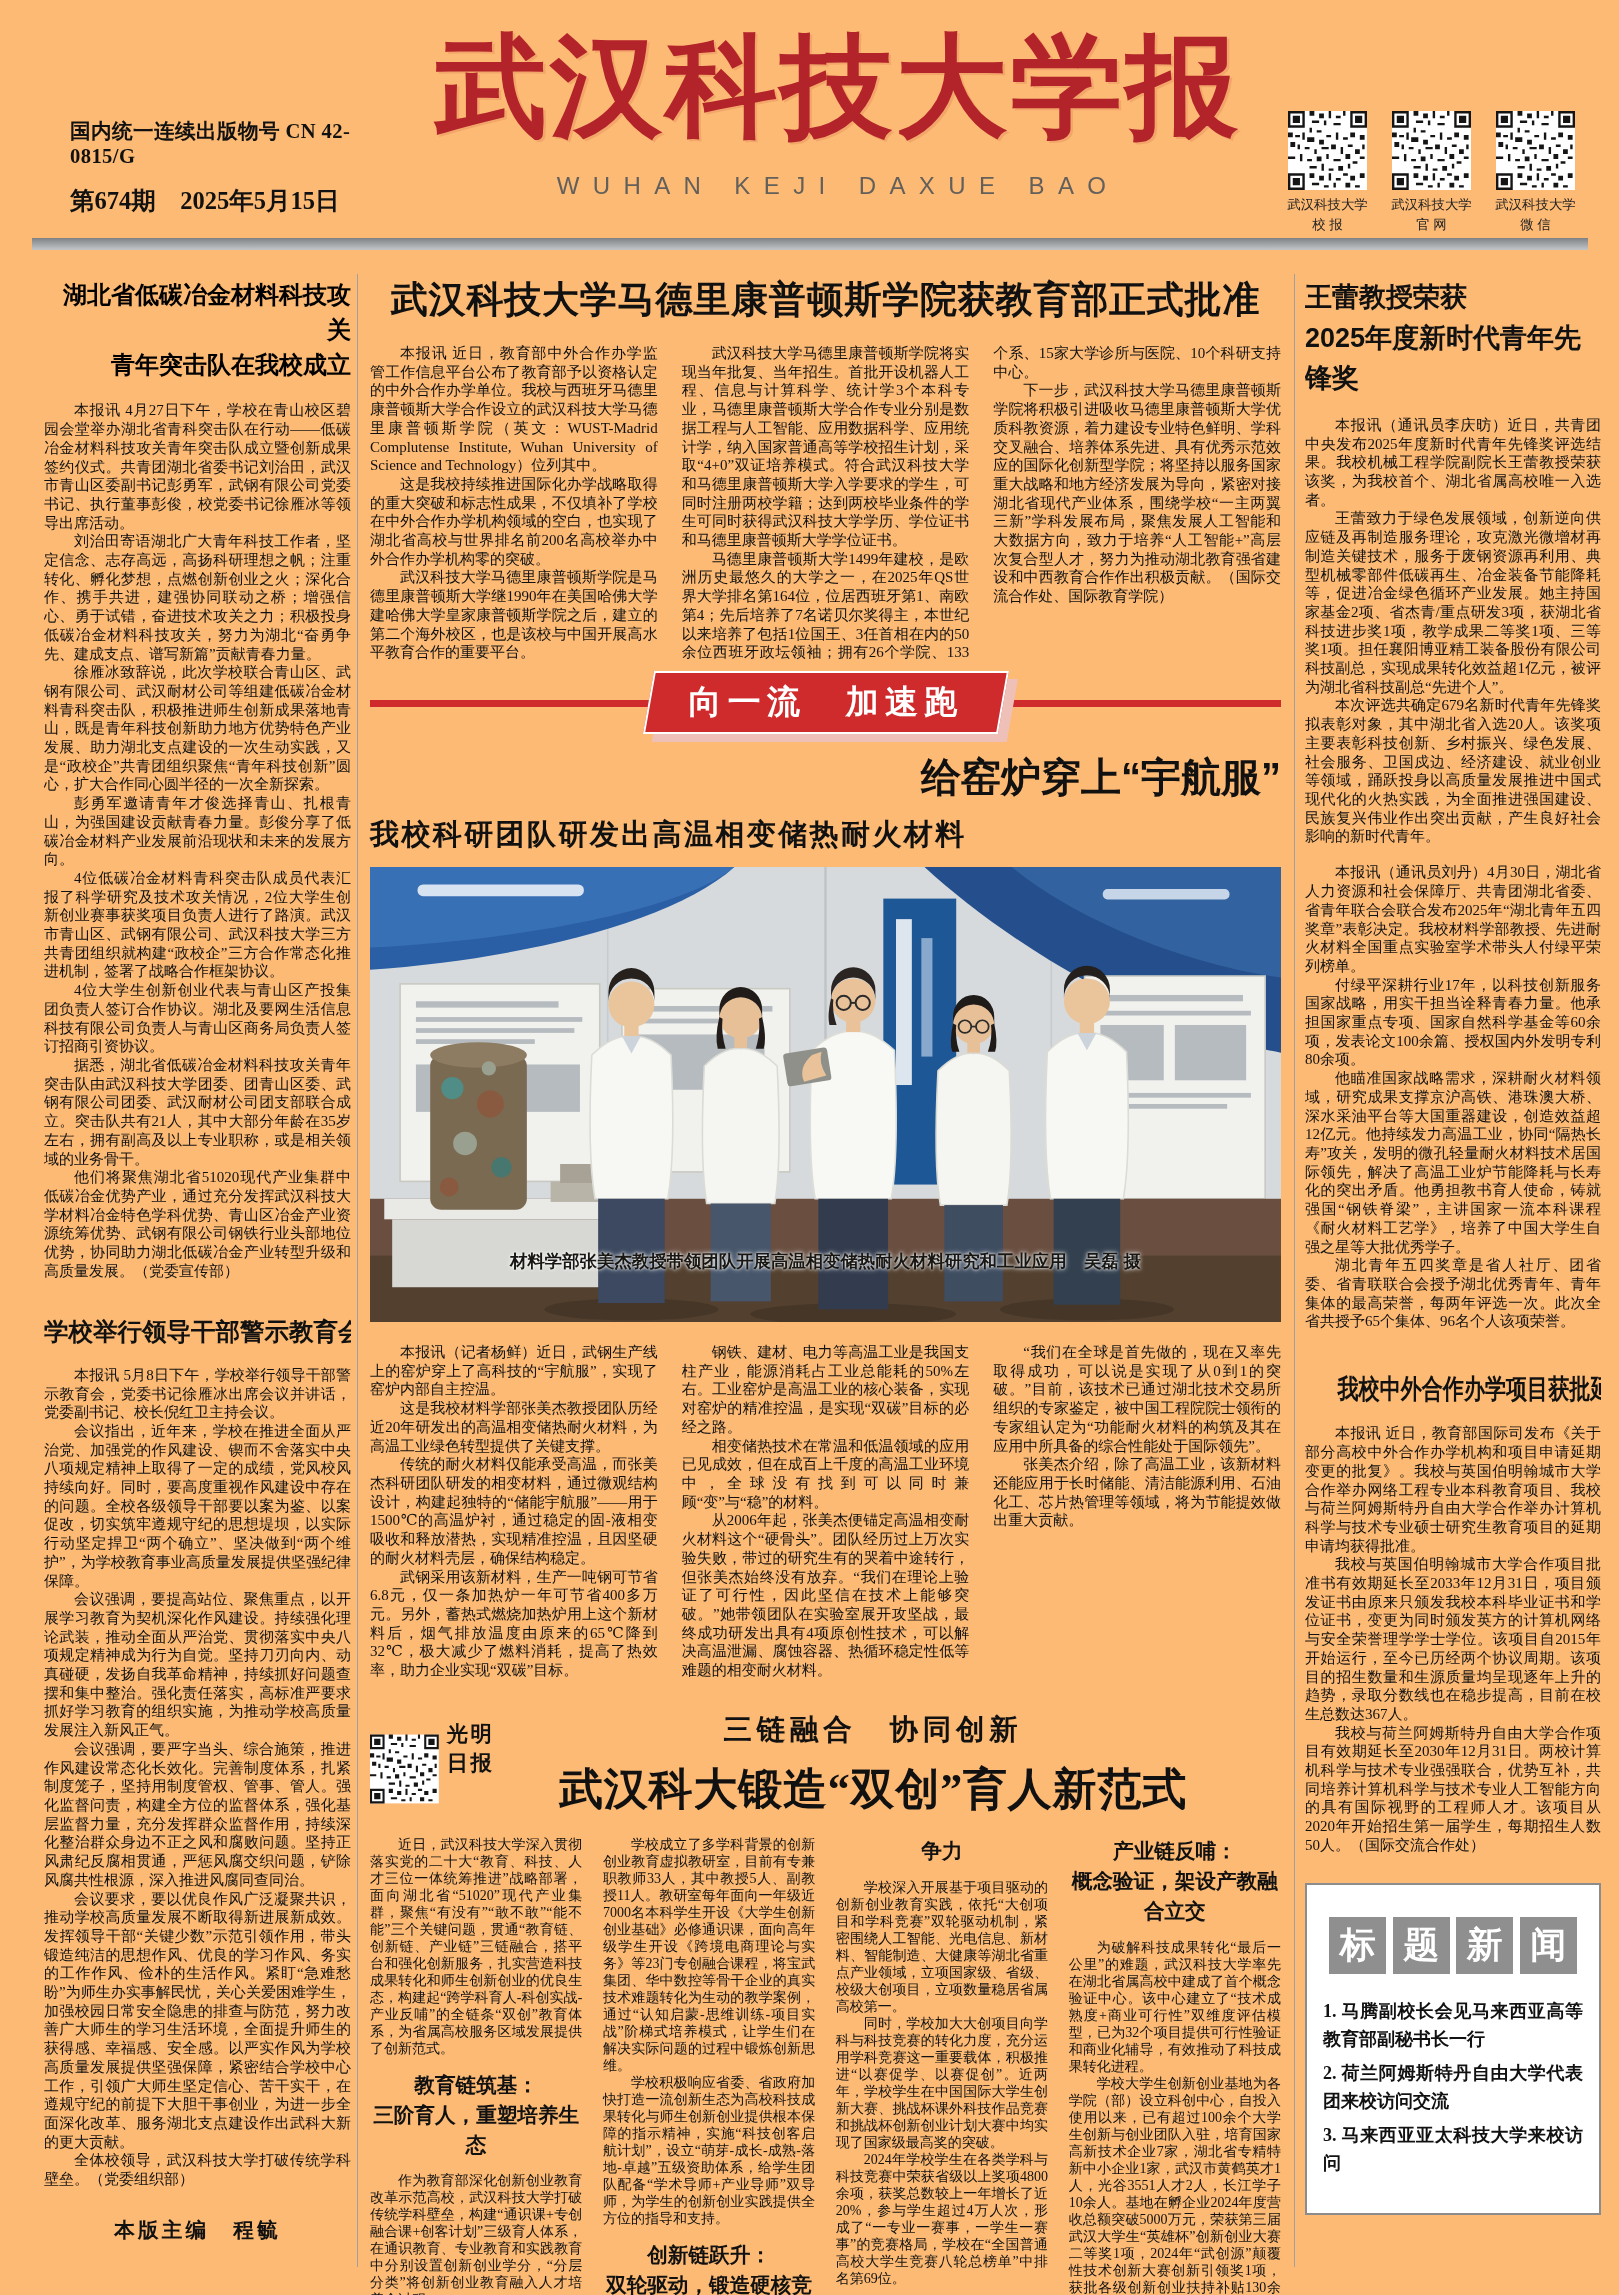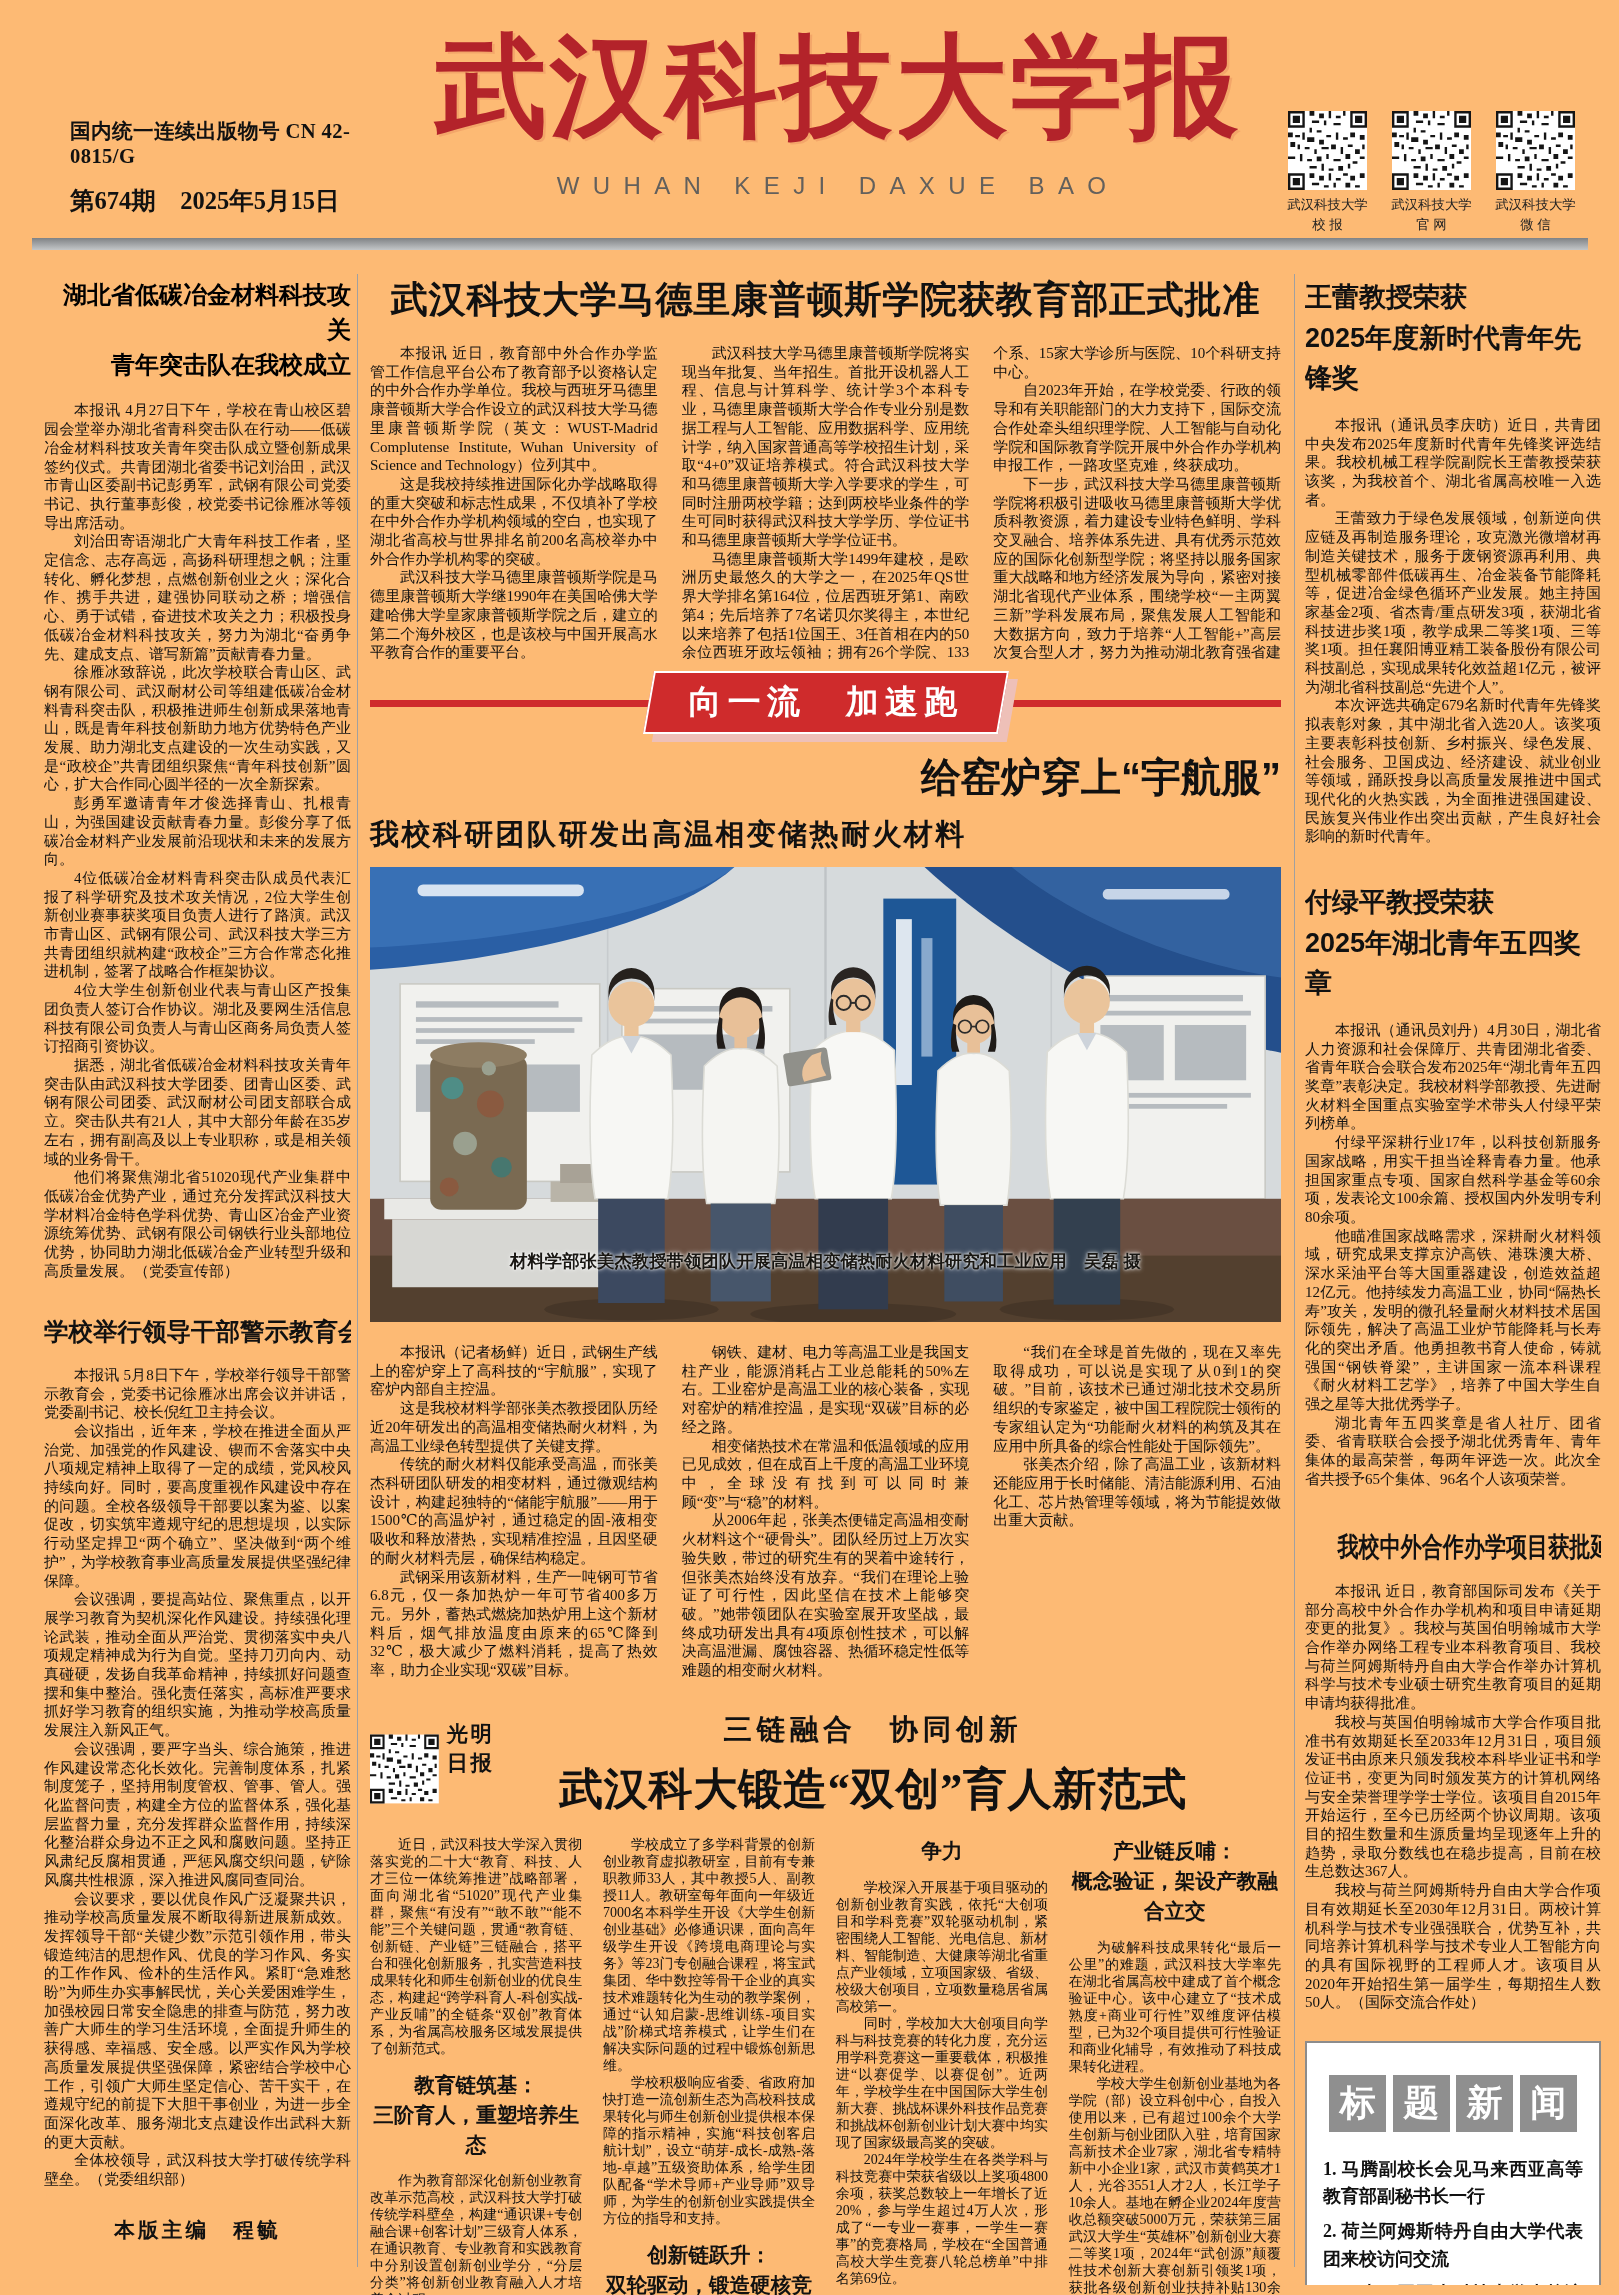--- a/index.html
+++ b/index.html
@@ -159,21 +159,20 @@
   </div>
 
   <div class="centercol news">
     <div class="chl">武汉科技大学马德里康普顿斯学院获教育部正式批准</div>
     <div class="leadcols">
         <p>本报讯 近日，教育部中外合作办学监管工作信息平台公布了教育部予以资格认定的中外合作办学单位。我校与西班牙马德里康普顿斯大学合作设立的武汉科技大学马德里康普顿斯学院（英文：WUST-Madrid Complutense Institute, Wuhan University of Science and Technology）位列其中。</p>
         <p>这是我校持续推进国际化办学战略取得的重大突破和标志性成果，不仅填补了学校在中外合作办学机构领域的空白，也实现了湖北省高校与世界排名前200名高校举办中外合作办学机构零的突破。</p>
         <p>武汉科技大学马德里康普顿斯学院是马德里康普顿斯大学继1990年在美国哈佛大学建哈佛大学皇家康普顿斯学院之后，建立的第二个海外校区，也是该校与中国开展高水平教育合作的重要平台。</p>
         <p>武汉科技大学马德里康普顿斯学院将实现当年批复、当年招生。首批开设机器人工程、信息与计算科学、统计学3个本科专业，马德里康普顿斯大学合作专业分别是数据工程与人工智能、应用数据科学、应用统计学，纳入国家普通高等学校招生计划，采取“4+0”双证培养模式。符合武汉科技大学和马德里康普顿斯大学入学要求的学生，可同时注册两校学籍；达到两校毕业条件的学生可同时获得武汉科技大学学历、学位证书和马德里康普顿斯大学学位证书。</p>
         <p>马德里康普顿斯大学1499年建校，是欧洲历史最悠久的大学之一，在2025年QS世界大学排名第164位，位居西班牙第1、南欧第4；先后培养了7名诺贝尔奖得主，本世纪以来培养了包括1位国王、3任首相在内的50余位西班牙政坛领袖；拥有26个学院、133个系、15家大学诊所与医院、10个科研支持中心。</p>
-        <p>自2023年开始，在学校党委、行政的领导和有关职能部门的大力支持下，国际交流合作处牵头组织理学院、人工智能与自动化学院和国际教育学院开展中外合作办学机构申报工作，一路攻坚克难，终获成功。</p>
         <p>下一步，武汉科技大学马德里康普顿斯学院将积极引进吸收马德里康普顿斯大学优质科教资源，着力建设专业特色鲜明、学科交叉融合、培养体系先进、具有优秀示范效应的国际化创新型学院；将坚持以服务国家重大战略和地方经济发展为导向，紧密对接湖北省现代产业体系，围绕学校“一主两翼三新”学科发展布局，聚焦发展人工智能和大数据方向，致力于培养“人工智能+”高层次复合型人才，努力为推动湖北教育强省建设和中西教育合作作出积极贡献。（国际交流合作处、国际教育学院）</p>
       </div>
 
     <div class="bannerwrap">
       <div class="bannerline"></div>
       <div class="bannerbox">
         <span>向一流　加速跑</span>
       </div>
     </div>
 
@@ -347,24 +346,20 @@
     <div class="rt">
       <div>王蕾教授荣获</div>
       <div>2025年度新时代青年先锋奖</div>
     </div>
     <div class="rbody">
         <p>本报讯（通讯员李庆昉）近日，共青团中央发布2025年度新时代青年先锋奖评选结果。我校机械工程学院副院长王蕾教授荣获该奖，为我校首个、湖北省属高校唯一入选者。</p>
         <p>王蕾致力于绿色发展领域，创新逆向供应链及再制造服务理论，攻克激光微增材再制造关键技术，服务于废钢资源再利用、典型机械零部件低碳再生、冶金装备节能降耗等，促进冶金绿色循环产业发展。她主持国家基金2项、省杰青/重点研发3项，获湖北省科技进步奖1项，教学成果二等奖1项、三等奖1项。担任襄阳博亚精工装备股份有限公司科技副总，实现成果转化效益超1亿元，被评为湖北省科技副总“先进个人”。</p>
         <p>本次评选共确定679名新时代青年先锋奖拟表彰对象，其中湖北省入选20人。该奖项主要表彰科技创新、乡村振兴、绿色发展、社会服务、卫国戍边、经济建设、就业创业等领域，踊跃投身以高质量发展推进中国式现代化的火热实践，为全面推进强国建设、民族复兴伟业作出突出贡献，产生良好社会影响的新时代青年。</p>
       </div>
 
-    <div class="rt m2">
-      <div>付绿平教授荣获</div>
-      <div>2025年湖北青年五四奖章</div>
-    </div>
     <div class="rbody">
         <p>本报讯（通讯员刘丹）4月30日，湖北省人力资源和社会保障厅、共青团湖北省委、省青年联合会联合发布2025年“湖北青年五四奖章”表彰决定。我校材料学部教授、先进耐火材料全国重点实验室学术带头人付绿平荣列榜单。</p>
         <p>付绿平深耕行业17年，以科技创新服务国家战略，用实干担当诠释青春力量。他承担国家重点专项、国家自然科学基金等60余项，发表论文100余篇、授权国内外发明专利80余项。</p>
         <p>他瞄准国家战略需求，深耕耐火材料领域，研究成果支撑京沪高铁、港珠澳大桥、深水采油平台等大国重器建设，创造效益超12亿元。他持续发力高温工业，协同“隔热长寿”攻关，发明的微孔轻量耐火材料技术居国际领先，解决了高温工业炉节能降耗与长寿化的突出矛盾。他勇担教书育人使命，铸就强国“钢铁脊梁”，主讲国家一流本科课程《耐火材料工艺学》，培养了中国大学生自强之星等大批优秀学子。</p>
         <p>湖北青年五四奖章是省人社厅、团省委、省青联联合会授予湖北优秀青年、青年集体的最高荣誉，每两年评选一次。此次全省共授予65个集体、96名个人该项荣誉。</p>
       </div>
 
     <div class="rt3">我校中外合作办学项目获批延期</div>
     <div class="rbody">
         <p>本报讯 近日，教育部国际司发布《关于部分高校中外合作办学机构和项目申请延期变更的批复》。我校与英国伯明翰城市大学合作举办网络工程专业本科教育项目、我校与荷兰阿姆斯特丹自由大学合作举办计算机科学与技术专业硕士研究生教育项目的延期申请均获得批准。</p>

